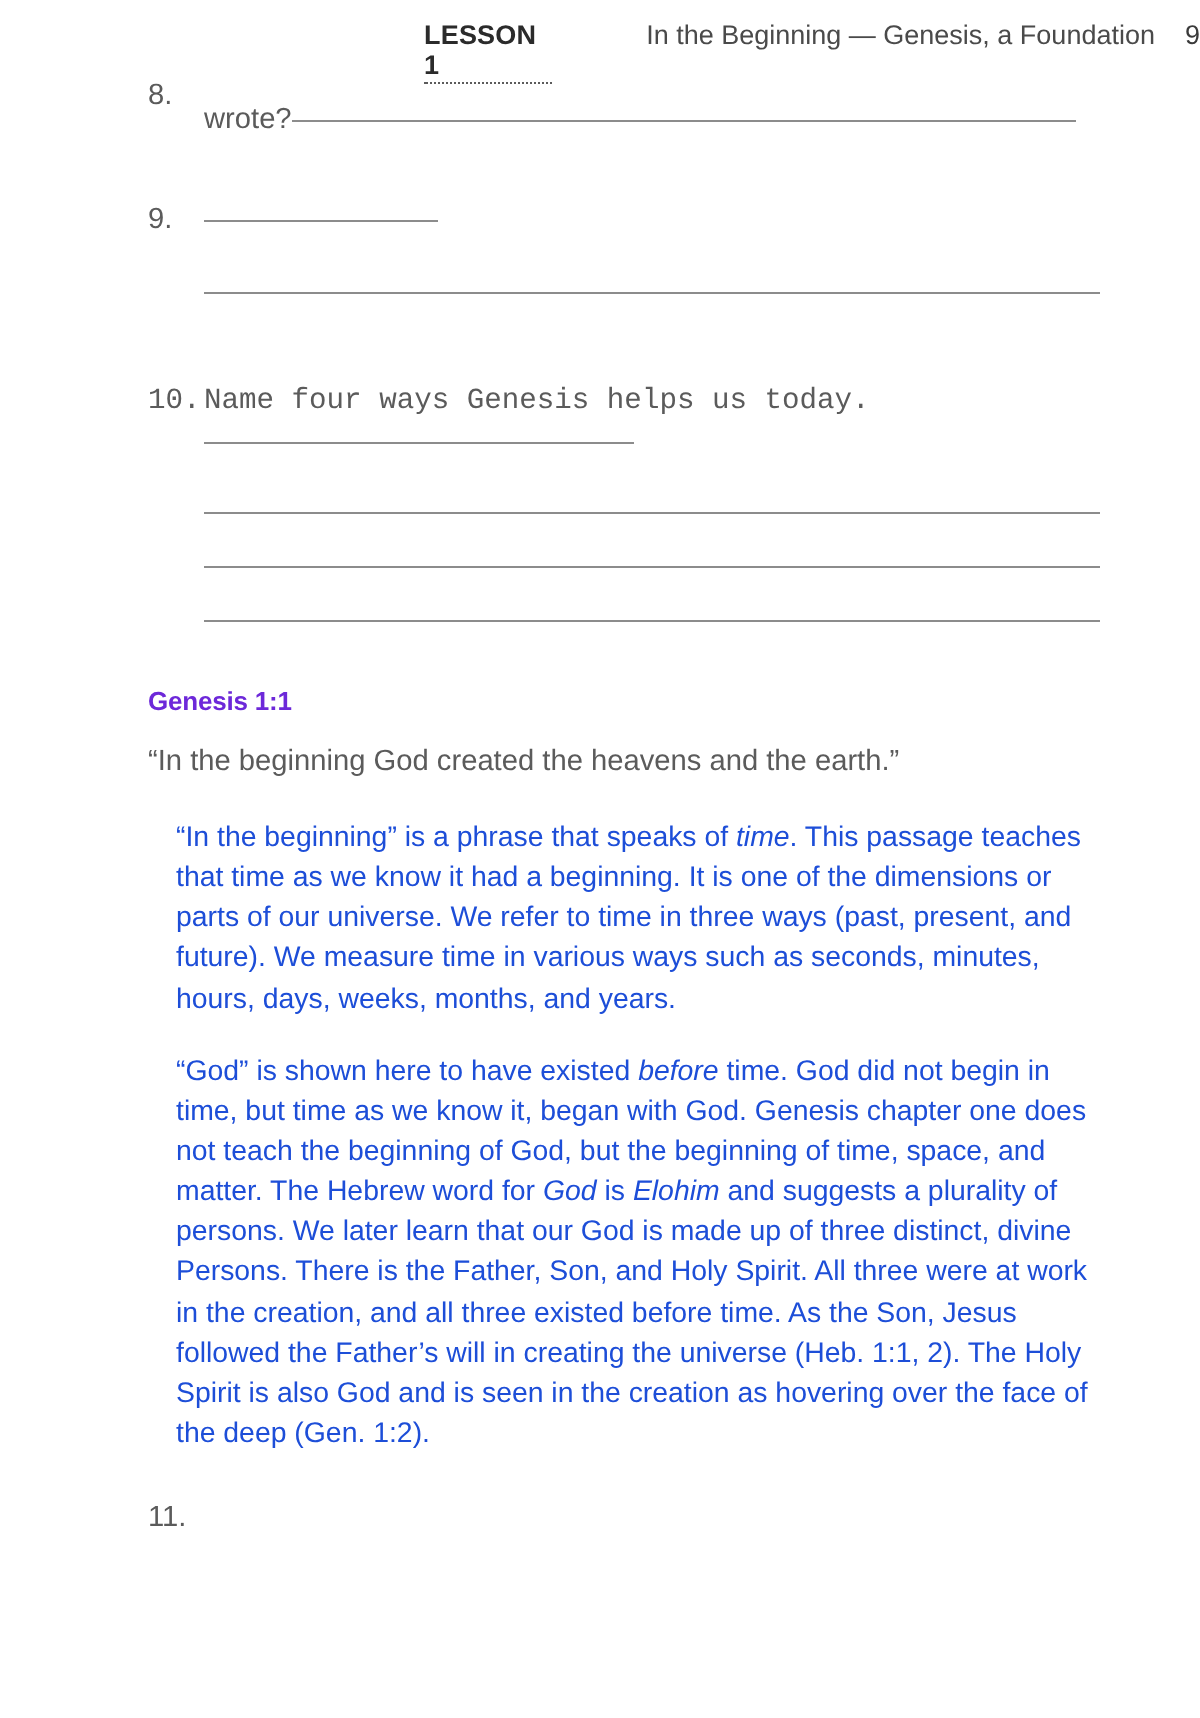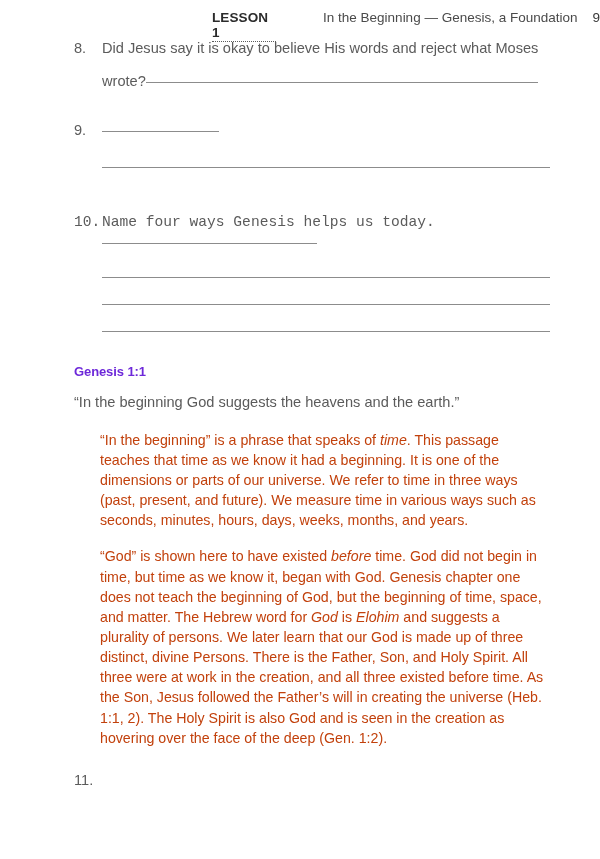--- a/index.html
+++ b/index.html
@@ -110,24 +110,24 @@
     margin: 0;
     color: #5b5b5b;
   }
   p.verse-quote {
     font-size: 14.6px;
     line-height: 1.44;
     margin: 0;
     color: #5b5b5b;
   }
   .indent-block {
-    margin-left: 26px;
+    margin-left: 14px;
     font-size: 14.2px;
     line-height: 1.42;
-    color: #c2410c;
+    color: #1d4ed8;
   }
   em { font-style: italic; }
 
   
   .footer {
     position: absolute;
     left: 0;
     top: 830px;
     width: 600px;
     text-align: center;
@@ -145,21 +145,20 @@
     <span class="hdr-spacer"></span>
     <span class="hdr-lesson">LESSON 1</span>
     <span class="hdr-title">In the Beginning — Genesis, a Foundation</span>
     <span class="hdr-pageno">9</span>
   </div>
 
   <div class="content">
 
     <div class="qitem" style="margin-top:0;">
       <span class="qnum">8.</span>
-      <span class="qtext">Did Jesus say it is okay to believe His words and reject what Moses</span>
     </div>
     <div class="qitem" style="margin-top:12px;">
       <span class="qtext">wrote?</span><span class="fill-rule" style="width:392px;"></span>
     </div>
 
     <div class="qitem" style="margin-top:29px;">
       <span class="qnum">9.</span>
       <span class="fill-rule" style="width:117px;"></span>
     </div>
     <div class="answer-rule" style="margin-top:26px; width:448px;"></div>
@@ -167,21 +166,21 @@
     <div class="qitem" style="margin-top:44px;font-family:Liberation Mono, monospace;">
       <span class="qnum">10.</span>
       <span class="qtext">Name four ways Genesis helps us today.</span><span class="fill-rule" style="width:215px;"></span>
     </div>
     <div class="answer-rule" style="margin-top:23px; width:448px;"></div>
     <div class="answer-rule" style="margin-top:26px; width:448px;"></div>
     <div class="answer-rule" style="margin-top:26px; width:448px;"></div>
 
     <h2 class="section-heading" style="margin-top:32px;">Genesis 1:1</h2>
 
-    <p class="verse-quote" style="margin-top:13px;">“In the beginning God suggests the heavens and the earth.”</p>
+    <p class="verse-quote" style="margin-top:13px;">“In the beginning God created the heavens and the earth.”</p>
 
 
     <p class="indent-block" style="margin-top:17px;">
       <span>“In the beginning” is a phrase that speaks of </span><em>time</em><span>. This passage teaches that time as we know it had a beginning. It is one of the dimensions or parts of our universe. We refer to time in three ways (past, present, and future). We measure time in various ways such as seconds, minutes, hours, days, weeks, months, and years.</span>
     </p>
 
     <p class="indent-block" style="margin-top:16px;">
       <span>“God” is shown here to have existed </span><em>before</em><span> time. God did not begin in time, but time as we know it, began with God. Genesis chapter one does not teach the beginning of God, but the beginning of time, space, and matter. The Hebrew word for </span><em>God</em><span> is </span><em>Elohim</em><span> and suggests a plurality of persons. We later learn that our God is made up of three distinct, divine Persons. There is the Father, Son, and Holy Spirit. All three were at work in the creation, and all three existed before time. As the Son, Jesus followed the Father’s will in creating the universe (Heb. 1:1, 2). The Holy Spirit is also God and is seen in the creation as hovering over the face of the deep (Gen. 1:2).</span>
     </p>
 

